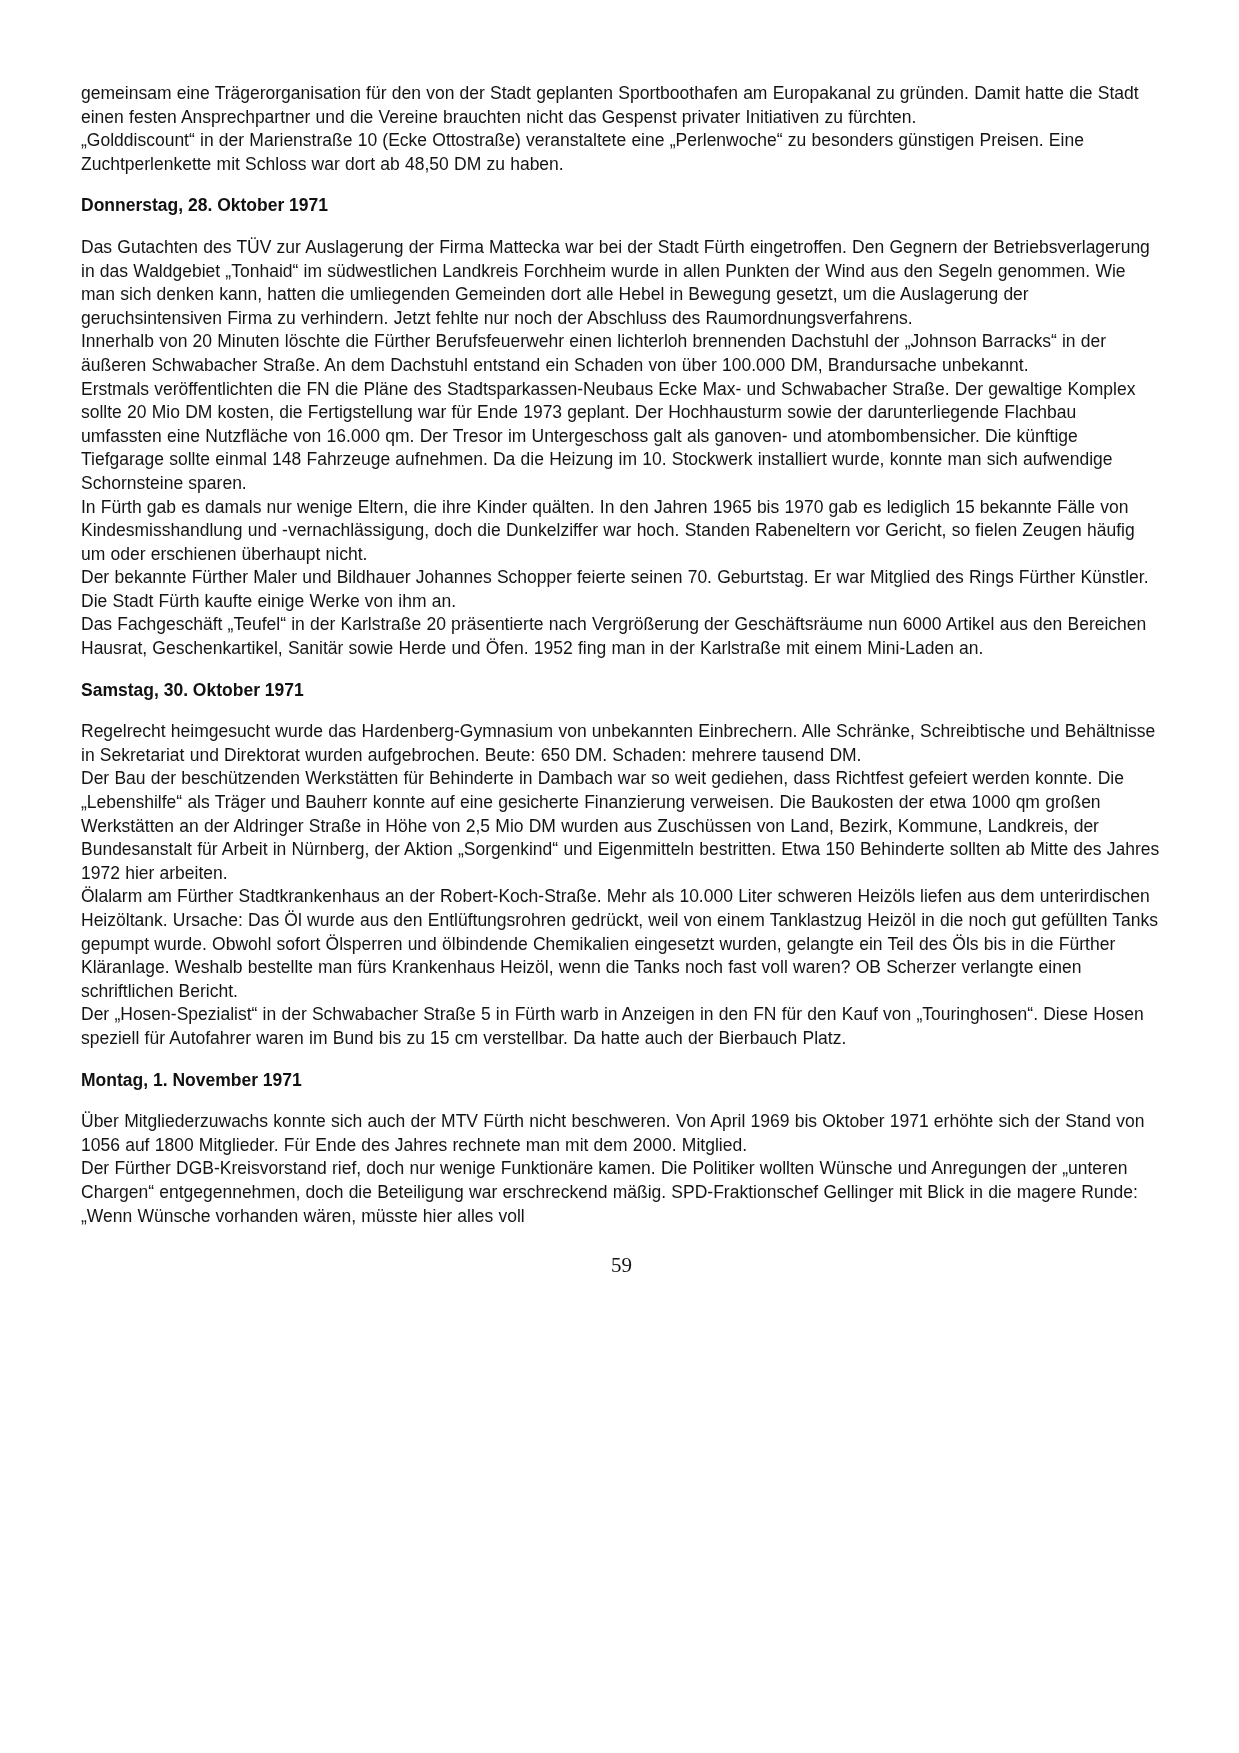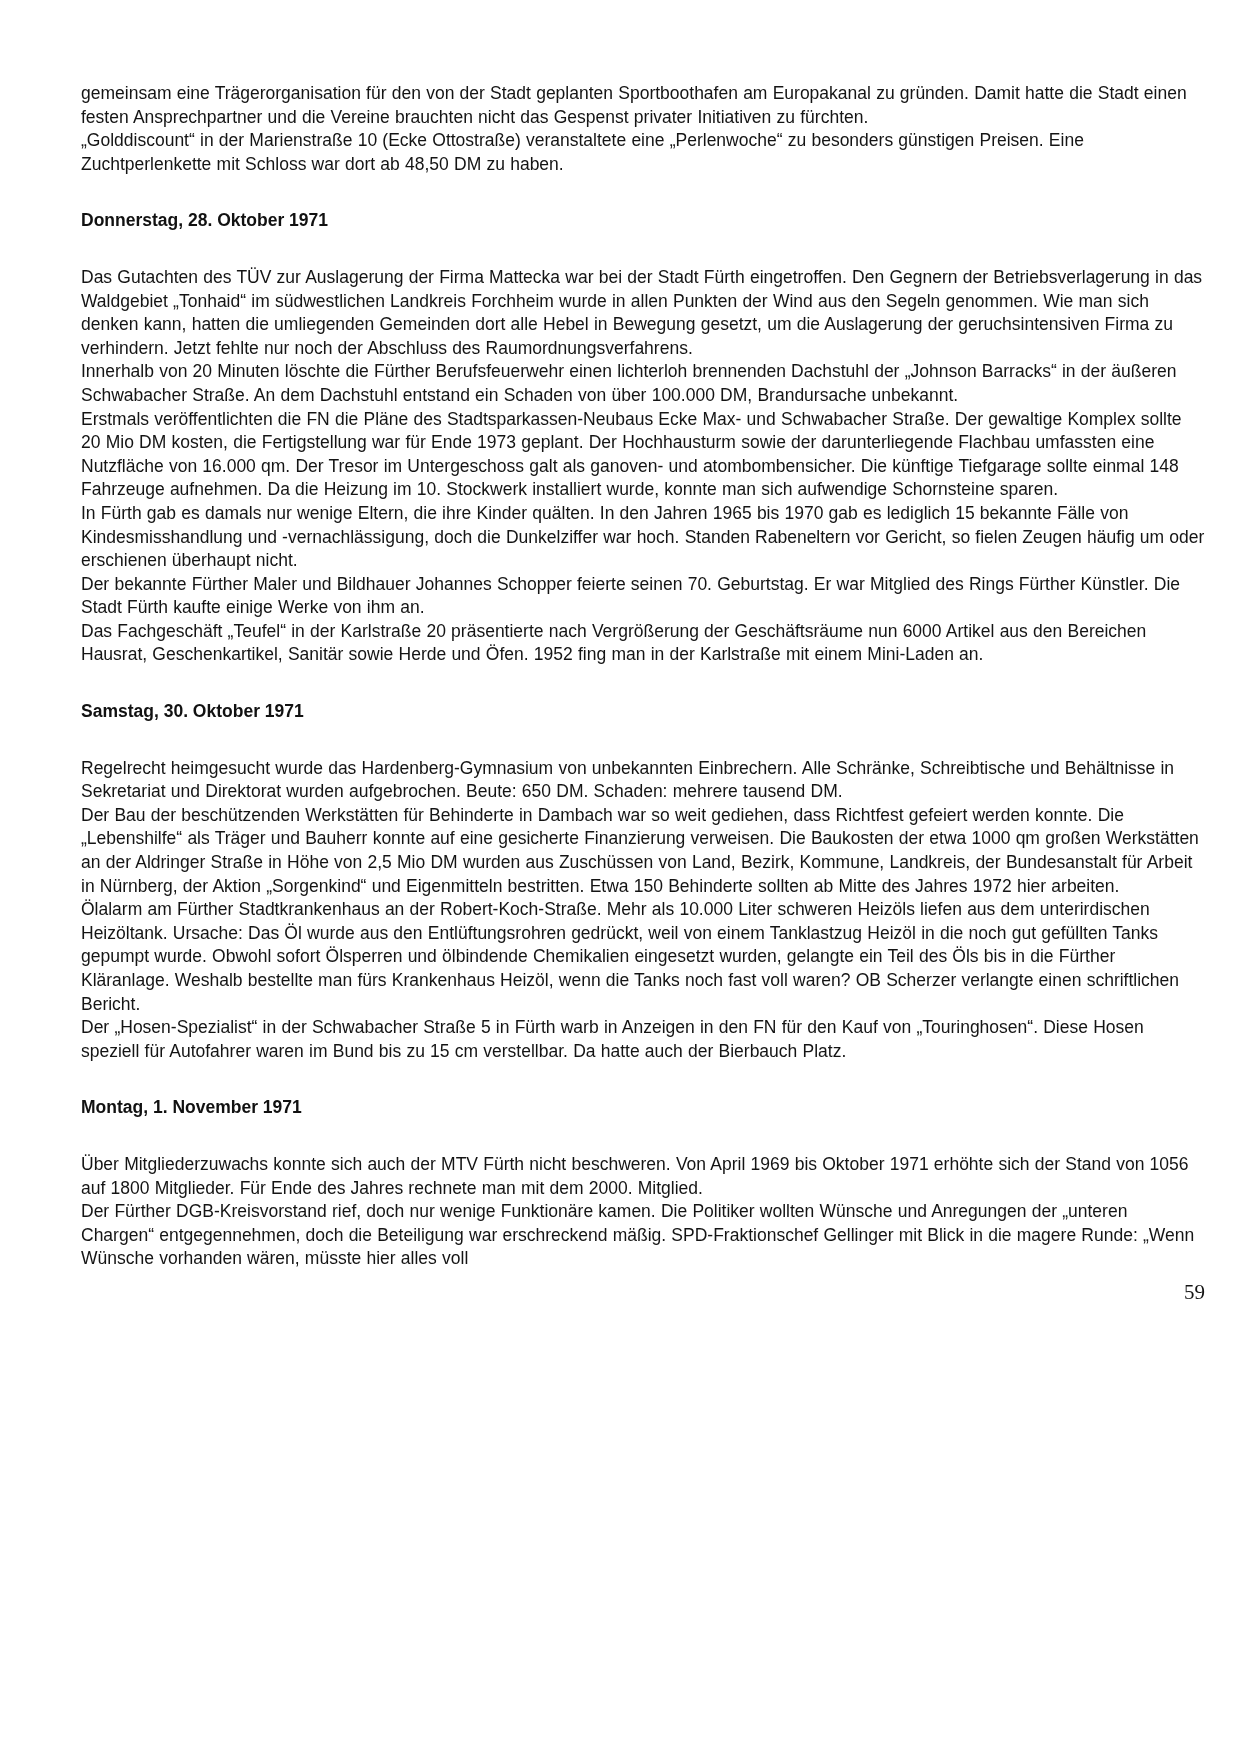--- a/index.html
+++ b/index.html
@@ -8,42 +8,42 @@
     padding: 0;
     background: #ffffff;
   }
   .page {
     position: relative;
     width: 1239px;
     height: 1753px;
     margin: 0 auto;
     background: #ffffff;
     box-sizing: border-box;
-    padding: 82px 34px 30px 81px;
+    padding: 82px 77px 30px 81px;
     font-family: "Liberation Sans", "DejaVu Sans", sans-serif;
     font-size: 17.5px;
     line-height: 23.6px;
     color: #141414;
     overflow: hidden;
   }
   .doc-body p.para {
     margin: 0;
     text-align: left;
     word-spacing: 0.02em;
   }
   .doc-body h2.heading {
-    margin: 33px 0;
+    margin: 18px 0;
     font-size: 17.5px;
     line-height: 23.6px;
     font-weight: bold;
     color: #111111;
   }
   .page-number {
-    margin-top: 8px;
-    text-align: right;
+    margin-top: 24px;
+    text-align: center;
     font-family: "Liberation Serif", "DejaVu Serif", serif;
     font-size: 21px;
     line-height: 26px;
     color: #141414;
   }
 </style>
 </head>
 <body>
 
 <div class="page">

